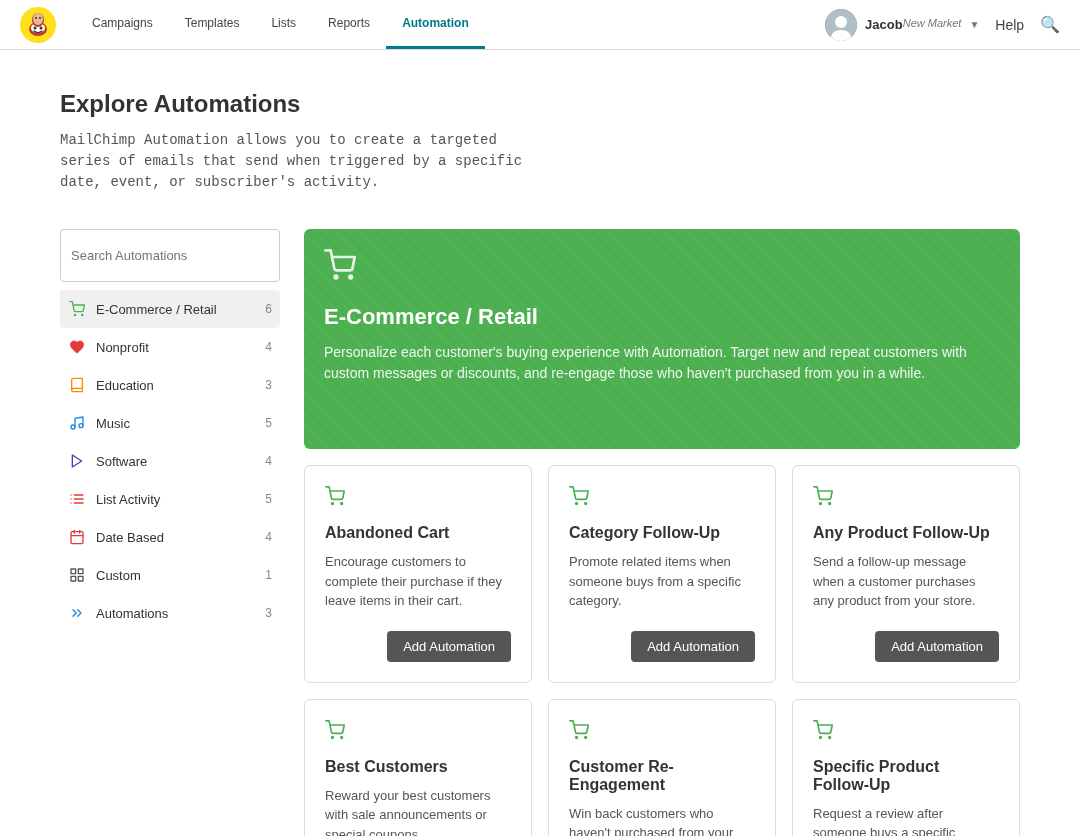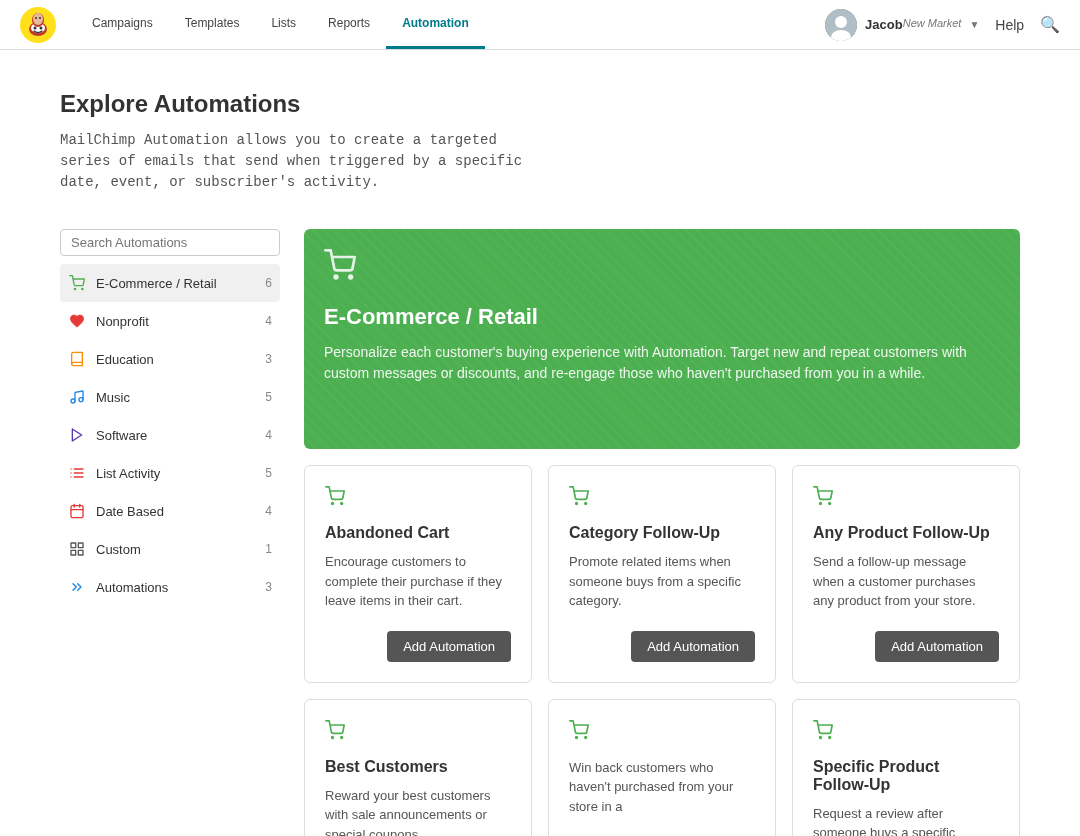--- a/index.html
+++ b/index.html
@@ -98,21 +98,21 @@
       gap: 24px;
     }
 
     
     .sidebar {
       width: 220px;
       flex-shrink: 0;
     }
     .search-input {
       width: 100%;
-      padding: 5px 10px;
+      padding: 18px 10px;
       border: 1px solid #ccc;
       border-radius: 4px;
       font-size: 13px;
       margin-bottom: 8px;
       outline: none;
       color: #666;
     }
     .sidebar-item {
       display: flex;
       align-items: center;
@@ -417,20 +417,21 @@
                 </svg></div>
     <div class="card-title">Best Customers</div>
     <div class="card-desc">Reward your best customers with sale announcements or special coupons.</div>
 
   </div><div class="card">
     <div class="card-icon"><svg width="20" height="20" viewBox="0 0 24 24" fill="none" stroke="#4caf50" stroke-width="2" stroke-linecap="round" stroke-linejoin="round">
                   <circle cx="9" cy="21" r="1"></circle>
                   <circle cx="20" cy="21" r="1"></circle>
                   <path d="M1 1h4l2.68 13.39a2 2 0 0 0 2 1.61h9.72a2 2 0 0 0 2-1.61L23 6H6"></path>
                 </svg></div>
+    <div class="card-title">Customer Re-Engagement</div>
     <div class="card-desc">Win back customers who haven't purchased from your store in a</div>
 
   </div><div class="card">
     <div class="card-icon"><svg width="20" height="20" viewBox="0 0 24 24" fill="none" stroke="#4caf50" stroke-width="2" stroke-linecap="round" stroke-linejoin="round">
                   <circle cx="9" cy="21" r="1"></circle>
                   <circle cx="20" cy="21" r="1"></circle>
                   <path d="M1 1h4l2.68 13.39a2 2 0 0 0 2 1.61h9.72a2 2 0 0 0 2-1.61L23 6H6"></path>
                 </svg></div>
     <div class="card-title">Specific Product Follow-Up</div>
     <div class="card-desc">Request a review after someone buys a specific product from your</div>

